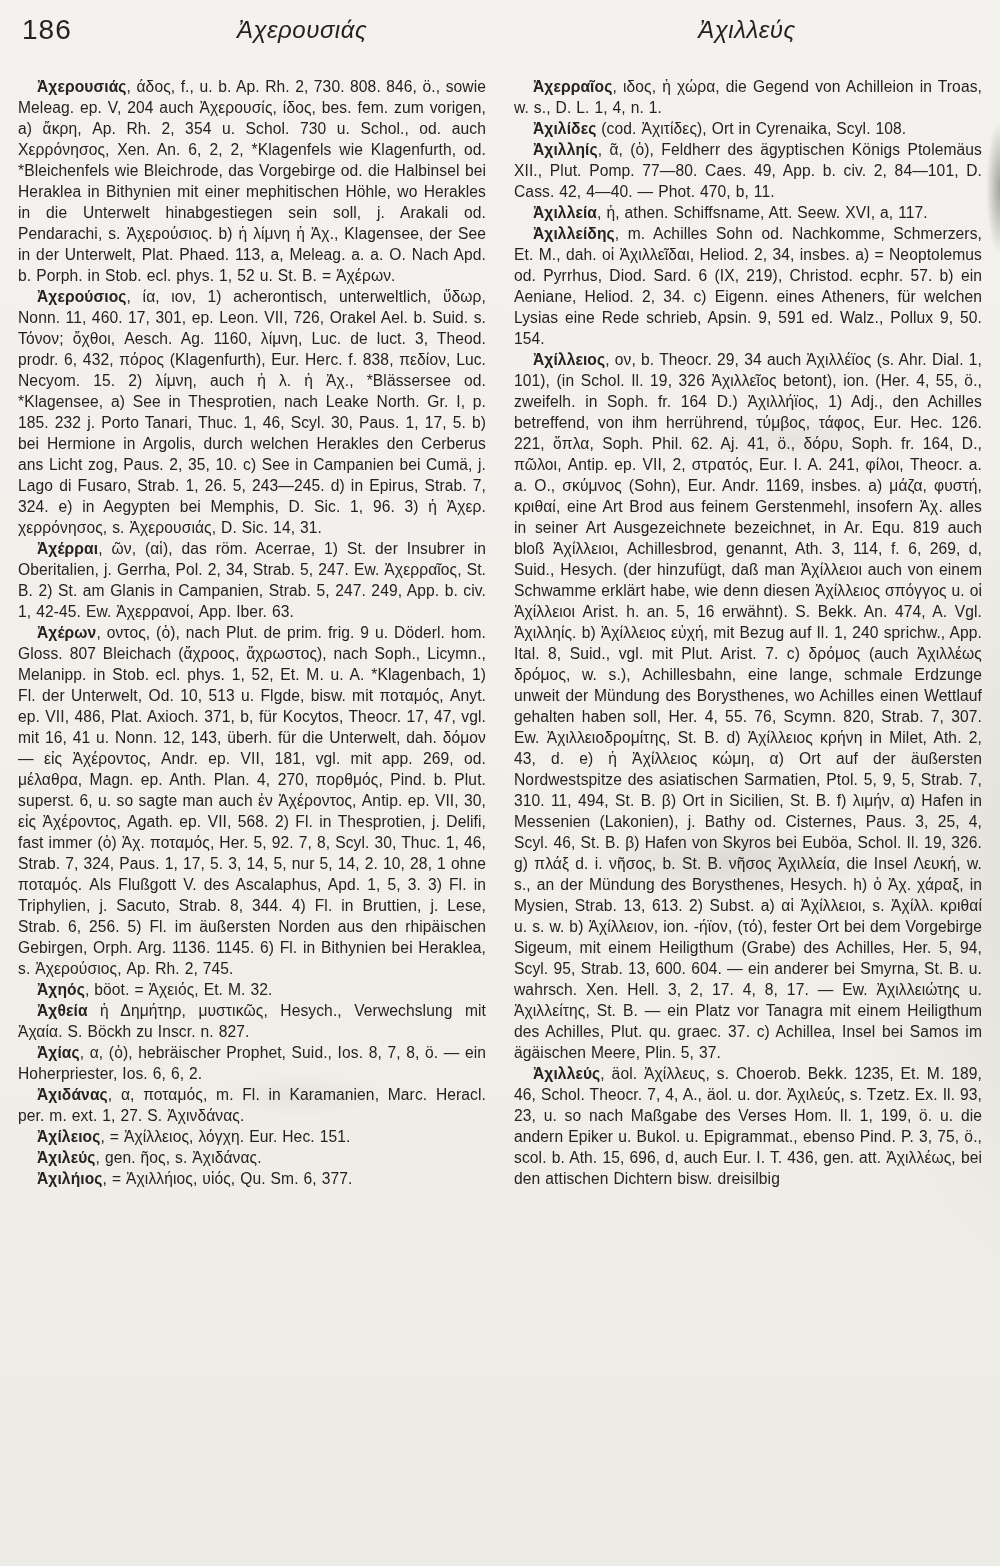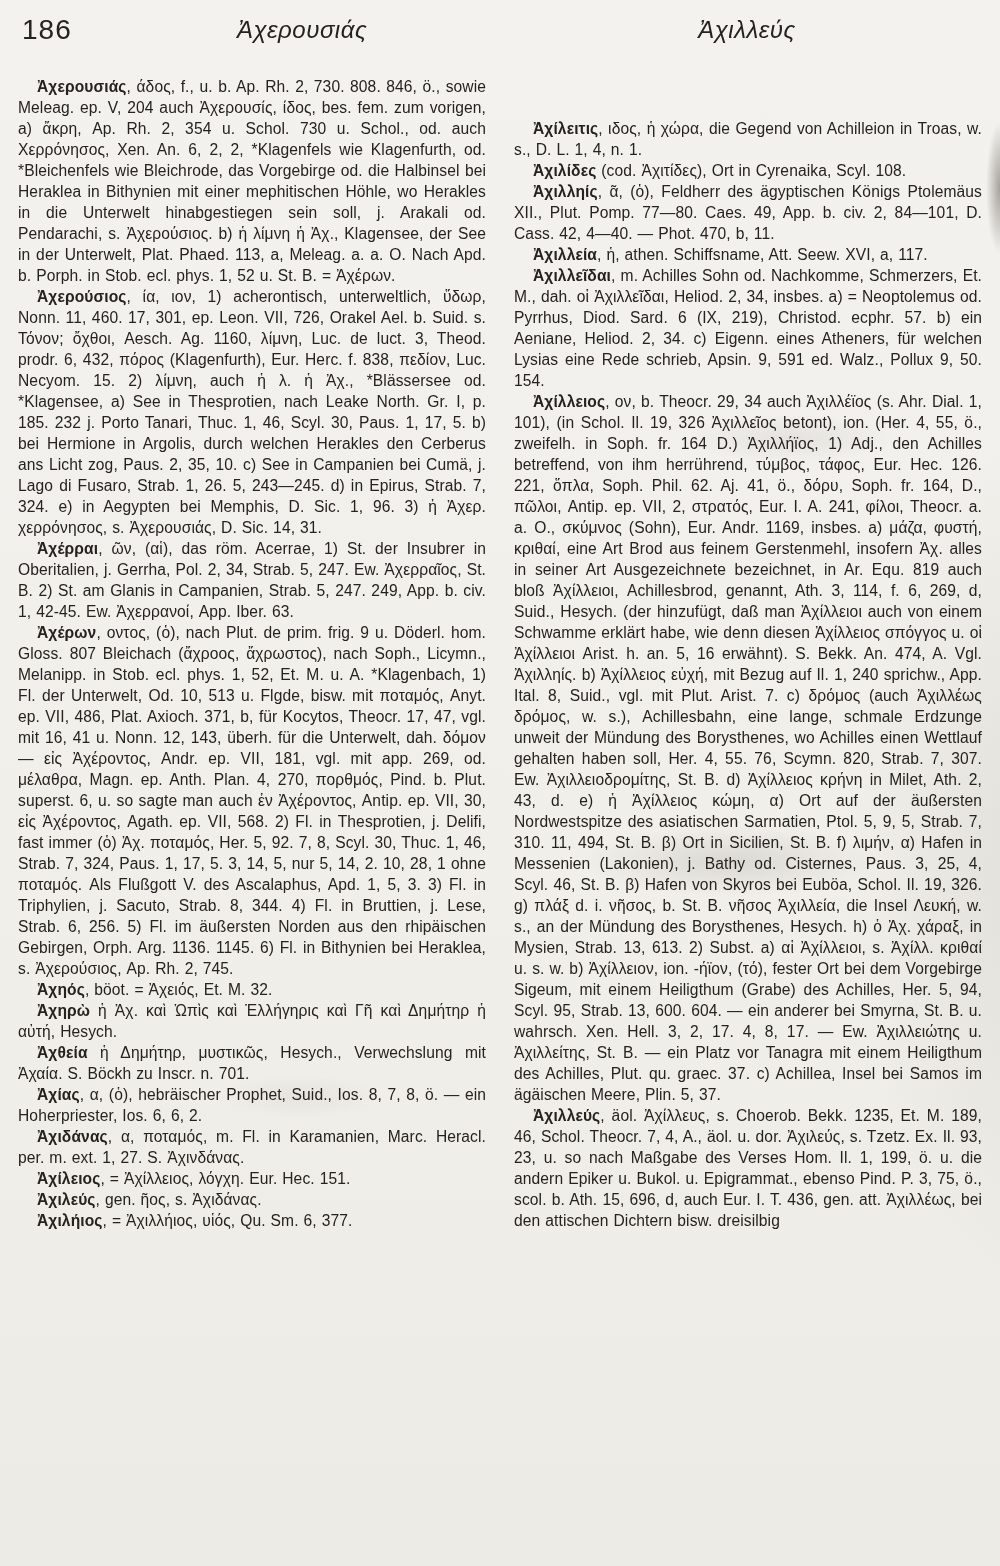--- a/index.html
+++ b/index.html
@@ -55,31 +55,30 @@
   <div class="pagenum">186</div>
   <div class="running-head left">Ἀχερουσιάς</div>
   <div class="running-head right">Ἀχιλλεύς</div>
   <div class="columns">
     <div class="column">
         <p class="entry"><span class="headword">Ἀχερουσιάς</span><span>, άδος, f., u. b. Ap. Rh. 2, 730. 808. 846, ö., sowie Meleag. ep. V, 204 auch Ἀχερουσίς, ίδος, bes. fem. zum vorigen, a) ἄκρη, Ap. Rh. 2, 354 u. Schol. 730 u. Schol., od. auch Χερρόνησος, Xen. An. 6, 2, 2, *Klagenfels wie Klagenfurth, od. *Bleichenfels wie Bleichrode, das Vorgebirge od. die Halbinsel bei Heraklea in Bithynien mit einer mephitischen Höhle, wo Herakles in die Unterwelt hinabgestiegen sein soll, j. Arakali od. Pendarachi, s. Ἀχερούσιος. b) ἡ λίμνη ἡ Ἀχ., Klagensee, der See in der Unterwelt, Plat. Phaed. 113, a, Meleag. a. a. O. Nach Apd. b. Porph. in Stob. ecl. phys. 1, 52 u. St. B. = Ἀχέρων.</span></p>
         <p class="entry"><span class="headword">Ἀχερούσιος</span><span>, ία, ιον, 1) acherontisch, unterweltlich, ὕδωρ, Nonn. 11, 460. 17, 301, ep. Leon. VII, 726, Orakel Ael. b. Suid. s. Τόνον; ὄχθοι, Aesch. Ag. 1160, λίμνη, Luc. de luct. 3, Theod. prodr. 6, 432, πόρος (Klagenfurth), Eur. Herc. f. 838, πεδίον, Luc. Necyom. 15. 2) λίμνη, auch ἡ λ. ἡ Ἀχ., *Blässersee od. *Klagensee, a) See in Thesprotien, nach Leake North. Gr. I, p. 185. 232 j. Porto Tanari, Thuc. 1, 46, Scyl. 30, Paus. 1, 17, 5. b) bei Hermione in Argolis, durch welchen Herakles den Cerberus ans Licht zog, Paus. 2, 35, 10. c) See in Campanien bei Cumä, j. Lago di Fusaro, Strab. 1, 26. 5, 243—245. d) in Epirus, Strab. 7, 324. e) in Aegypten bei Memphis, D. Sic. 1, 96. 3) ἡ Ἀχερ. χερρόνησος, s. Ἀχερουσιάς, D. Sic. 14, 31.</span></p>
         <p class="entry"><span class="headword">Ἀχέρραι</span><span>, ῶν, (αἱ), das röm. Acerrae, 1) St. der Insubrer in Oberitalien, j. Gerrha, Pol. 2, 34, Strab. 5, 247. Ew. Ἀχερραῖος, St. B. 2) St. am Glanis in Campanien, Strab. 5, 247. 249, App. b. civ. 1, 42-45. Ew. Ἀχερρανοί, App. Iber. 63.</span></p>
         <p class="entry"><span class="headword">Ἀχέρων</span><span>, οντος, (ὁ), nach Plut. de prim. frig. 9 u. Döderl. hom. Gloss. 807 Bleichach (ἄχροος, ἄχρωστος), nach Soph., Licymn., Melanipp. in Stob. ecl. phys. 1, 52, Et. M. u. A. *Klagenbach, 1) Fl. der Unterwelt, Od. 10, 513 u. Flgde, bisw. mit ποταμός, Anyt. ep. VII, 486, Plat. Axioch. 371, b, für Kocytos, Theocr. 17, 47, vgl. mit 16, 41 u. Nonn. 12, 143, überh. für die Unterwelt, dah. δόμον — εἰς Ἀχέροντος, Andr. ep. VII, 181, vgl. mit app. 269, od. μέλαθρα, Magn. ep. Anth. Plan. 4, 270, πορθμός, Pind. b. Plut. superst. 6, u. so sagte man auch ἐν Ἀχέροντος, Antip. ep. VII, 30, εἰς Ἀχέροντος, Agath. ep. VII, 568. 2) Fl. in Thesprotien, j. Delifi, fast immer (ὁ) Ἀχ. ποταμός, Her. 5, 92. 7, 8, Scyl. 30, Thuc. 1, 46, Strab. 7, 324, Paus. 1, 17, 5. 3, 14, 5, nur 5, 14, 2. 10, 28, 1 ohne ποταμός. Als Flußgott V. des Ascalaphus, Apd. 1, 5, 3. 3) Fl. in Triphylien, j. Sacuto, Strab. 8, 344. 4) Fl. in Bruttien, j. Lese, Strab. 6, 256. 5) Fl. im äußersten Norden aus den rhipäischen Gebirgen, Orph. Arg. 1136. 1145. 6) Fl. in Bithynien bei Heraklea, s. Ἀχερούσιος, Ap. Rh. 2, 745.</span></p>
         <p class="entry"><span class="headword">Ἀχηός</span><span>, böot. = Ἀχειός, Et. M. 32.</span></p>
-        <p class="entry"><span class="headword">Ἀχηρὼ</span><span> ἡ Ἀχ. καὶ Ὠπὶς καὶ Ἑλλήγηρις καὶ Γῆ καὶ Δημήτηρ ἡ αὐτή, Hesych.</span></p>
-        <p class="entry"><span class="headword">Ἀχθεία</span><span> ἡ Δημήτηρ, μυστικῶς, Hesych., Verwechslung mit Ἀχαία. S. Böckh zu Inscr. n. 701.</span></p>
+        <p class="entry"><span class="headword">Ἀχθεία</span><span> ἡ Δημήτηρ, μυστικῶς, Hesych., Verwechslung mit Ἀχαία. S. Böckh zu Inscr. n. 827.</span></p>
         <p class="entry"><span class="headword">Ἀχίας</span><span>, α, (ὁ), hebräischer Prophet, Suid., Ios. 8, 7, 8, ö. — ein Hoherpriester, Ios. 6, 6, 2.</span></p>
         <p class="entry"><span class="headword">Ἀχιδάνας</span><span>, α, ποταμός, m. Fl. in Karamanien, Marc. Heracl. per. m. ext. 1, 27. S. Ἀχινδάνας.</span></p>
         <p class="entry"><span class="headword">Ἀχίλειος</span><span>, = Ἀχίλλειος, λόγχη. Eur. Hec. 151.</span></p>
         <p class="entry"><span class="headword">Ἀχιλεύς</span><span>, gen. ῆος, s. Ἀχιδάνας.</span></p>
         <p class="entry"><span class="headword">Ἀχιλήιος</span><span>, = Ἀχιλλήιος, υἱός, Qu. Sm. 6, 377.</span></p>
       </div>
     <div class="column">
-        <p class="entry"><span class="headword">Ἀχίλειτις</span><span>, ιδος, ἡ χώρα, die Gegend von Achilleion in Troas, w. s., D. L. 1, 4, n. 1.</span></p>
+        <p class="entry"><span class="headword">Ἀχερραῖος</span><span>, ιδος, ἡ χώρα, die Gegend von Achilleion in Troas, w. s., D. L. 1, 4, n. 1.</span></p>
         <p class="entry"><span class="headword">Ἀχιλίδες</span><span> (cod. Ἀχιτίδες), Ort in Cyrenaika, Scyl. 108.</span></p>
         <p class="entry"><span class="headword">Ἀχιλληίς</span><span>, ᾶ, (ὁ), Feldherr des ägyptischen Königs Ptolemäus XII., Plut. Pomp. 77—80. Caes. 49, App. b. civ. 2, 84—101, D. Cass. 42, 4—40. — Phot. 470, b, 11.</span></p>
         <p class="entry"><span class="headword">Ἀχιλλεία</span><span>, ἡ, athen. Schiffsname, Att. Seew. XVI, a, 117.</span></p>
-        <p class="entry"><span class="headword">Ἀχιλλεῖδαι</span><span>, m. Achilles Sohn od. Nachkomme, Schmerzers, Et. M., dah. οἱ Ἀχιλλεῖδαι, Heliod. 2, 34, insbes. a) = Neoptolemus od. Pyrrhus, Diod. Sard. 6 (IX, 219), Christod. ecphr. 57. b) ein Aeniane, Heliod. 2, 34. c) Eigenn. eines Atheners, für welchen Lysias eine Rede schrieb, Apsin. 9, 591 ed. Walz., Pollux 9, 50. 154.</span></p>
+        <p class="entry"><span class="headword">Ἀχιλλείδης</span><span>, m. Achilles Sohn od. Nachkomme, Schmerzers, Et. M., dah. οἱ Ἀχιλλεῖδαι, Heliod. 2, 34, insbes. a) = Neoptolemus od. Pyrrhus, Diod. Sard. 6 (IX, 219), Christod. ecphr. 57. b) ein Aeniane, Heliod. 2, 34. c) Eigenn. eines Atheners, für welchen Lysias eine Rede schrieb, Apsin. 9, 591 ed. Walz., Pollux 9, 50. 154.</span></p>
         <p class="entry"><span class="headword">Ἀχίλλειος</span><span>, ον, b. Theocr. 29, 34 auch Ἀχιλλέϊος (s. Ahr. Dial. 1, 101), (in Schol. Il. 19, 326 Ἀχιλλεῖος betont), ion. (Her. 4, 55, ö., zweifelh. in Soph. fr. 164 D.) Ἀχιλλήϊος, 1) Adj., den Achilles betreffend, von ihm herrührend, τύμβος, τάφος, Eur. Hec. 126. 221, ὅπλα, Soph. Phil. 62. Aj. 41, ö., δόρυ, Soph. fr. 164, D., πῶλοι, Antip. ep. VII, 2, στρατός, Eur. I. A. 241, φίλοι, Theocr. a. a. O., σκύμνος (Sohn), Eur. Andr. 1169, insbes. a) μάζα, φυστή, κριθαί, eine Art Brod aus feinem Gerstenmehl, insofern Ἀχ. alles in seiner Art Ausgezeichnete bezeichnet, in Ar. Equ. 819 auch bloß Ἀχίλλειοι, Achillesbrod, genannt, Ath. 3, 114, f. 6, 269, d, Suid., Hesych. (der hinzufügt, daß man Ἀχίλλειοι auch von einem Schwamme erklärt habe, wie denn diesen Ἀχίλλειος σπόγγος u. οἱ Ἀχίλλειοι Arist. h. an. 5, 16 erwähnt). S. Bekk. An. 474, A. Vgl. Ἀχιλληίς. b) Ἀχίλλειος εὐχή, mit Bezug auf Il. 1, 240 sprichw., App. Ital. 8, Suid., vgl. mit Plut. Arist. 7. c) δρόμος (auch Ἀχιλλέως δρόμος, w. s.), Achillesbahn, eine lange, schmale Erdzunge unweit der Mündung des Borysthenes, wo Achilles einen Wettlauf gehalten haben soll, Her. 4, 55. 76, Scymn. 820, Strab. 7, 307. Ew. Ἀχιλλειοδρομίτης, St. B. d) Ἀχίλλειος κρήνη in Milet, Ath. 2, 43, d. e) ἡ Ἀχίλλειος κώμη, α) Ort auf der äußersten Nordwestspitze des asiatischen Sarmatien, Ptol. 5, 9, 5, Strab. 7, 310. 11, 494, St. B. β) Ort in Sicilien, St. B. f) λιμήν, α) Hafen in Messenien (Lakonien), j. Bathy od. Cisternes, Paus. 3, 25, 4, Scyl. 46, St. B. β) Hafen von Skyros bei Euböa, Schol. Il. 19, 326. g) πλάξ d. i. νῆσος, b. St. B. νῆσος Ἀχιλλεία, die Insel Λευκή, w. s., an der Mündung des Borysthenes, Hesych. h) ὁ Ἀχ. χάραξ, in Mysien, Strab. 13, 613. 2) Subst. a) αἱ Ἀχίλλειοι, s. Ἀχίλλ. κριθαί u. s. w. b) Ἀχίλλειον, ion. -ήϊον, (τό), fester Ort bei dem Vorgebirge Sigeum, mit einem Heiligthum (Grabe) des Achilles, Her. 5, 94, Scyl. 95, Strab. 13, 600. 604. — ein anderer bei Smyrna, St. B. u. wahrsch. Xen. Hell. 3, 2, 17. 4, 8, 17. — Ew. Ἀχιλλειώτης u. Ἀχιλλείτης, St. B. — ein Platz vor Tanagra mit einem Heiligthum des Achilles, Plut. qu. graec. 37. c) Achillea, Insel bei Samos im ägäischen Meere, Plin. 5, 37.</span></p>
         <p class="entry"><span class="headword">Ἀχιλλεύς</span><span>, äol. Ἀχίλλευς, s. Choerob. Bekk. 1235, Et. M. 189, 46, Schol. Theocr. 7, 4, A., äol. u. dor. Ἀχιλεύς, s. Tzetz. Ex. Il. 93, 23, u. so nach Maßgabe des Verses Hom. Il. 1, 199, ö. u. die andern Epiker u. Bukol. u. Epigrammat., ebenso Pind. P. 3, 75, ö., scol. b. Ath. 15, 696, d, auch Eur. I. T. 436, gen. att. Ἀχιλλέως, bei den attischen Dichtern bisw. dreisilbig</span></p>
       </div>
   </div>
 </div>
 
 </body></html>

